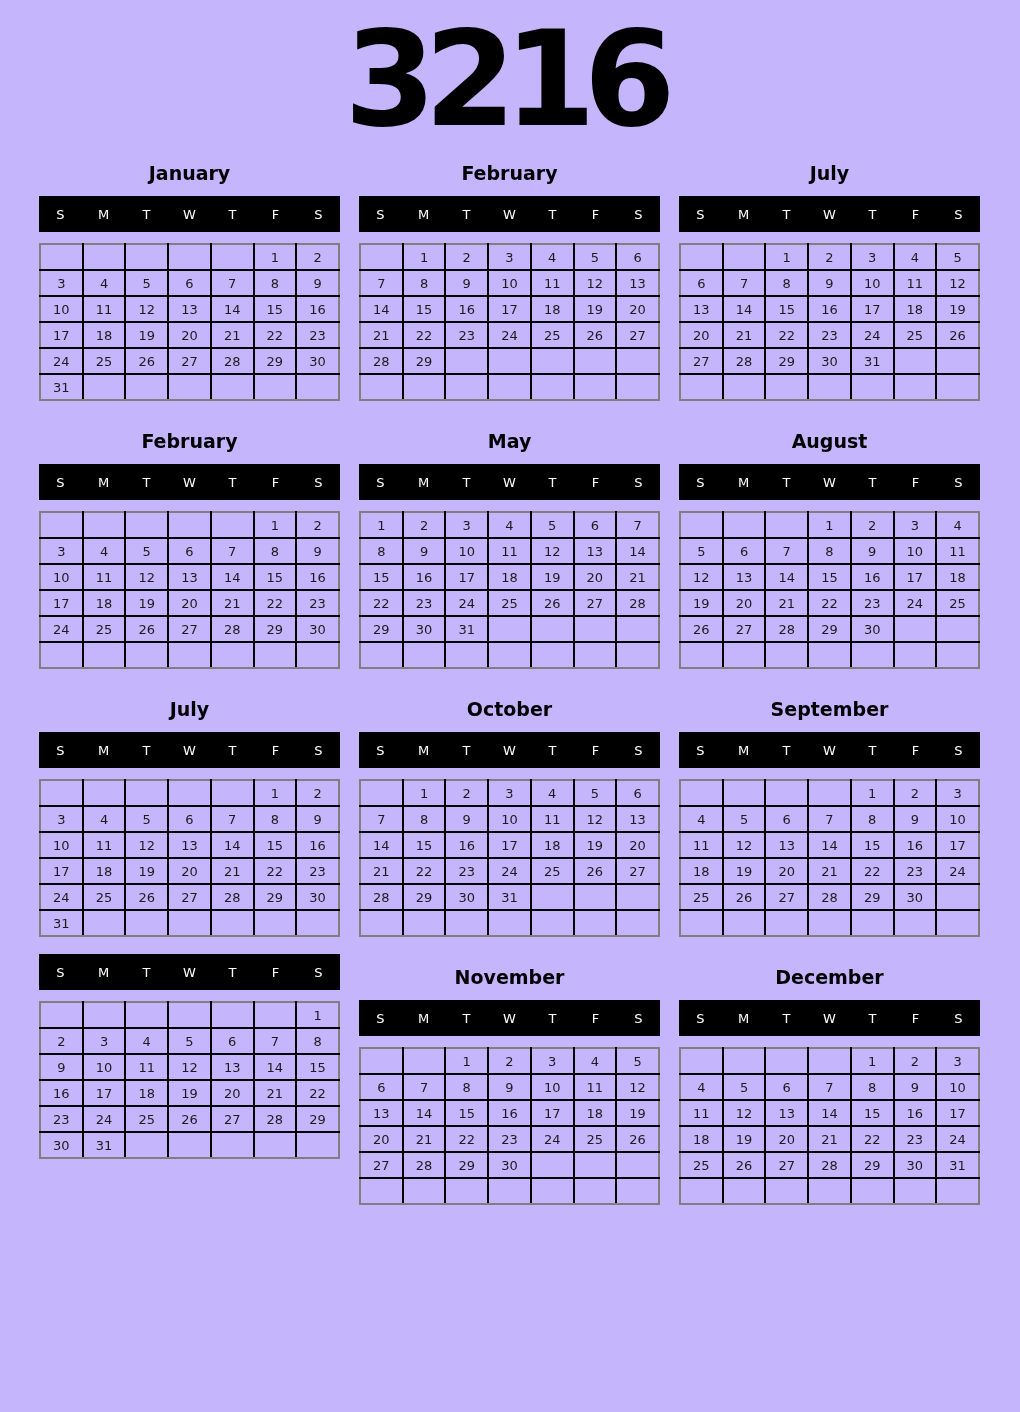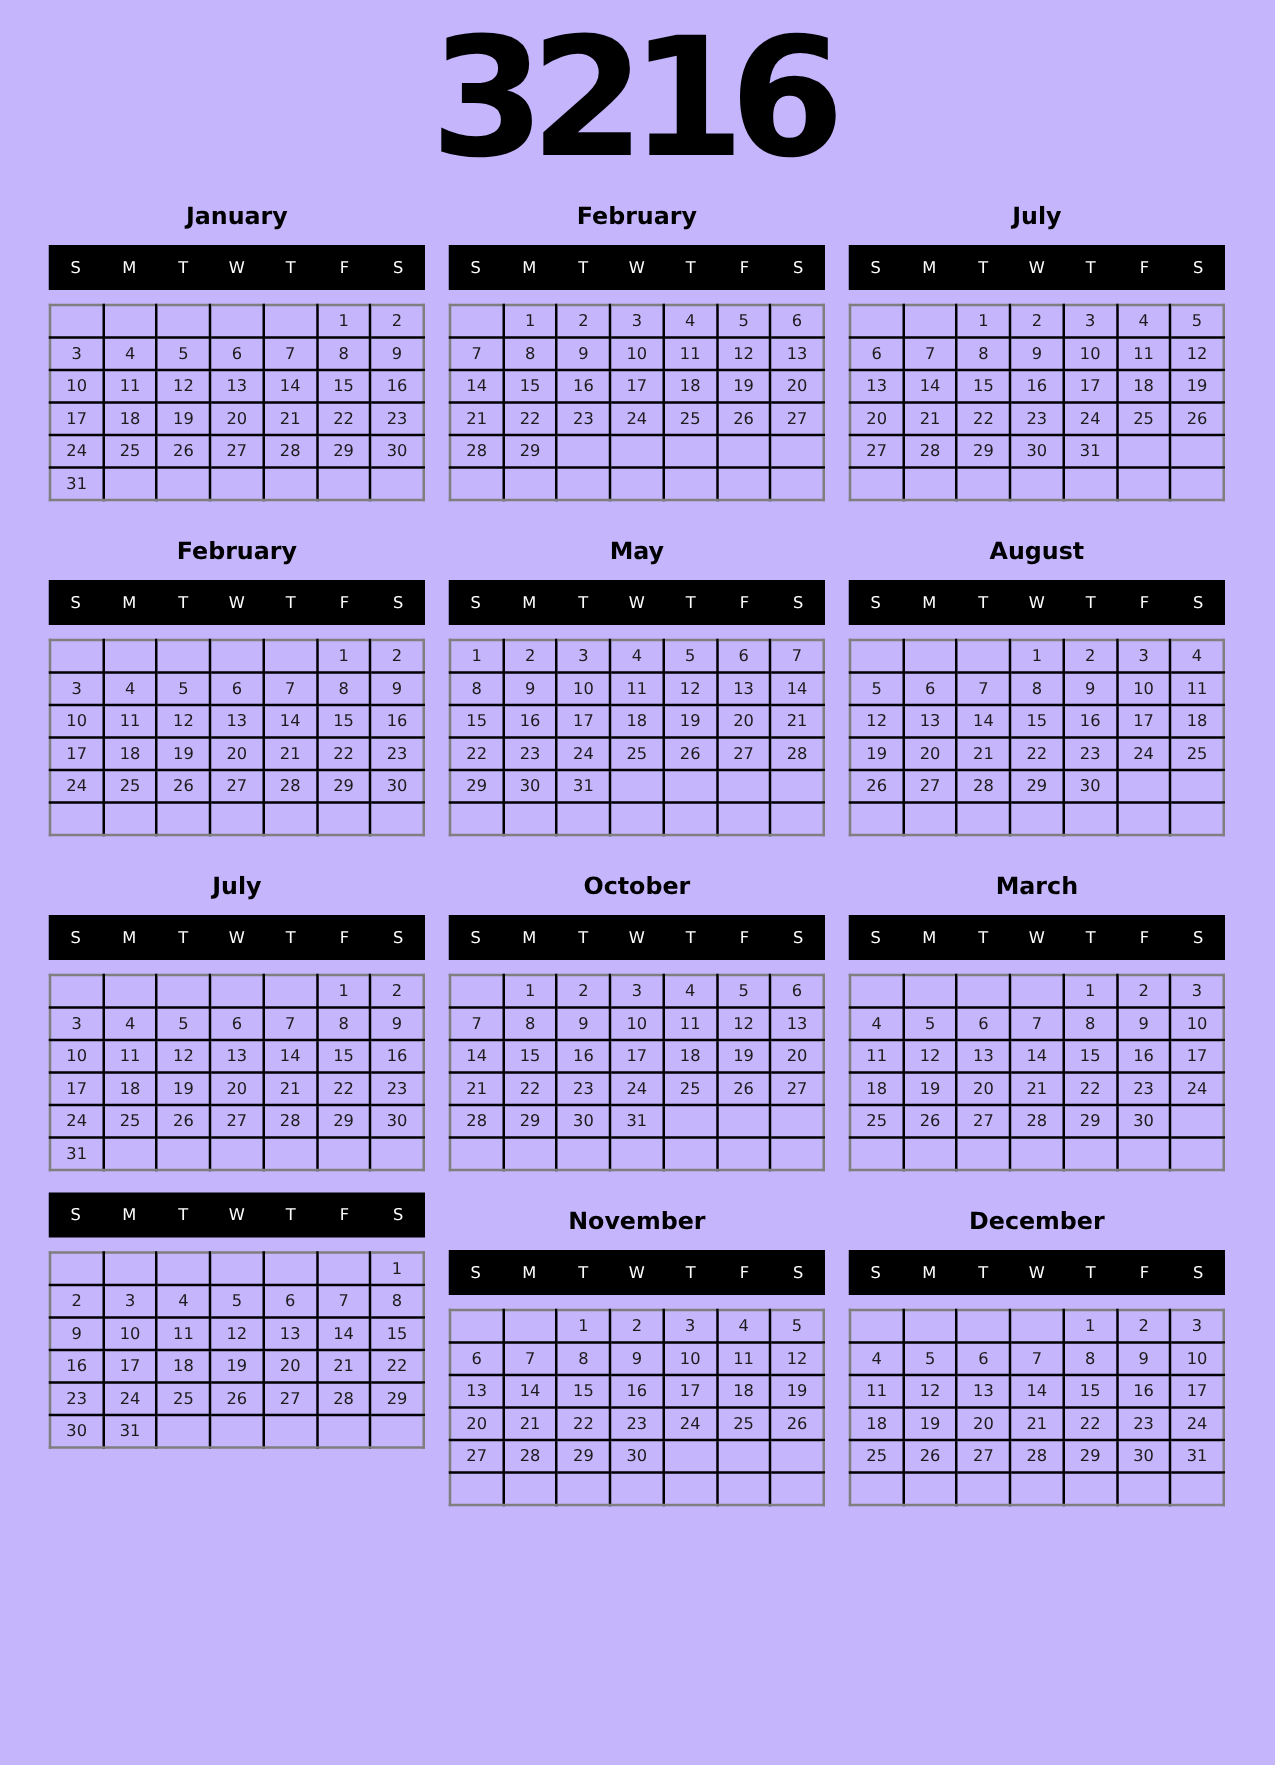--- a/index.html
+++ b/index.html
@@ -645,21 +645,21 @@
               <td></td>
               <td></td>
               <td></td>
               <td></td>
             </tr>
           </tbody>
     </table>
   </div>
 
   <div class="month">
-    <div class="month-title">March</div>
+    <div class="month-title">September</div>
     <div class="weekday-header">
           <span>S</span>
           <span>M</span>
           <span>T</span>
           <span>W</span>
           <span>T</span>
           <span>F</span>
           <span>S</span>
         </div>
     <table class="month-grid">

